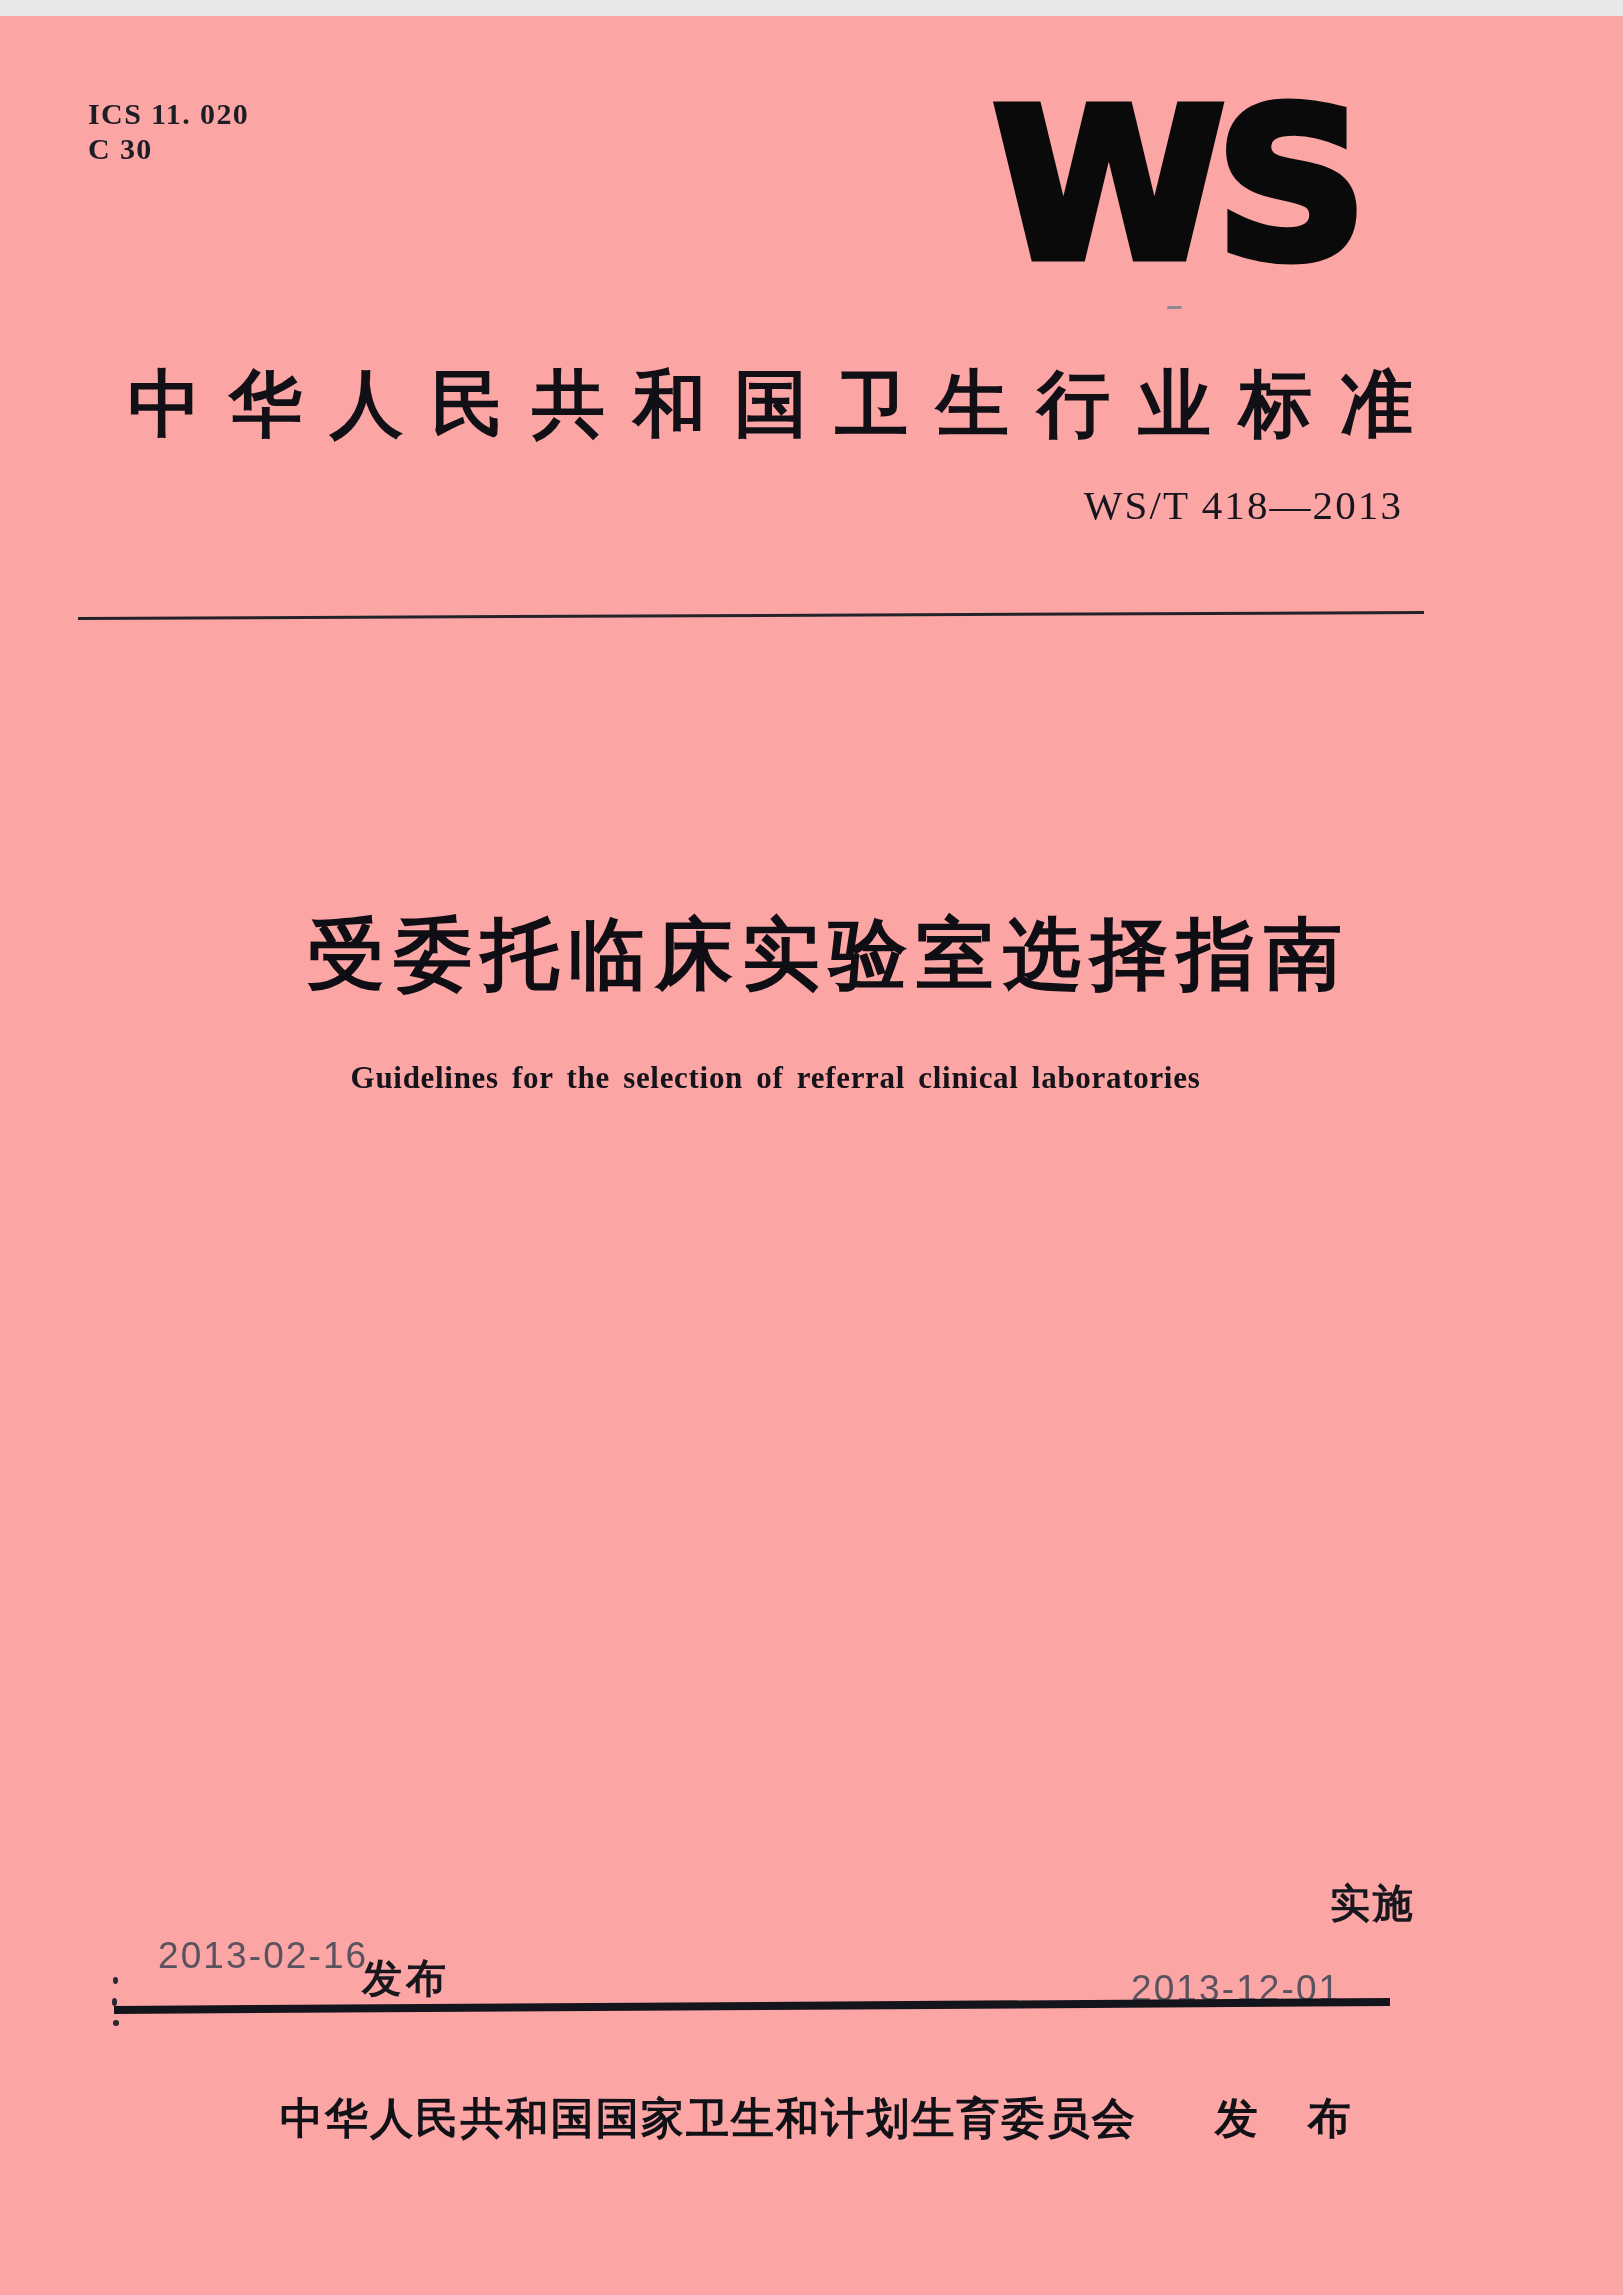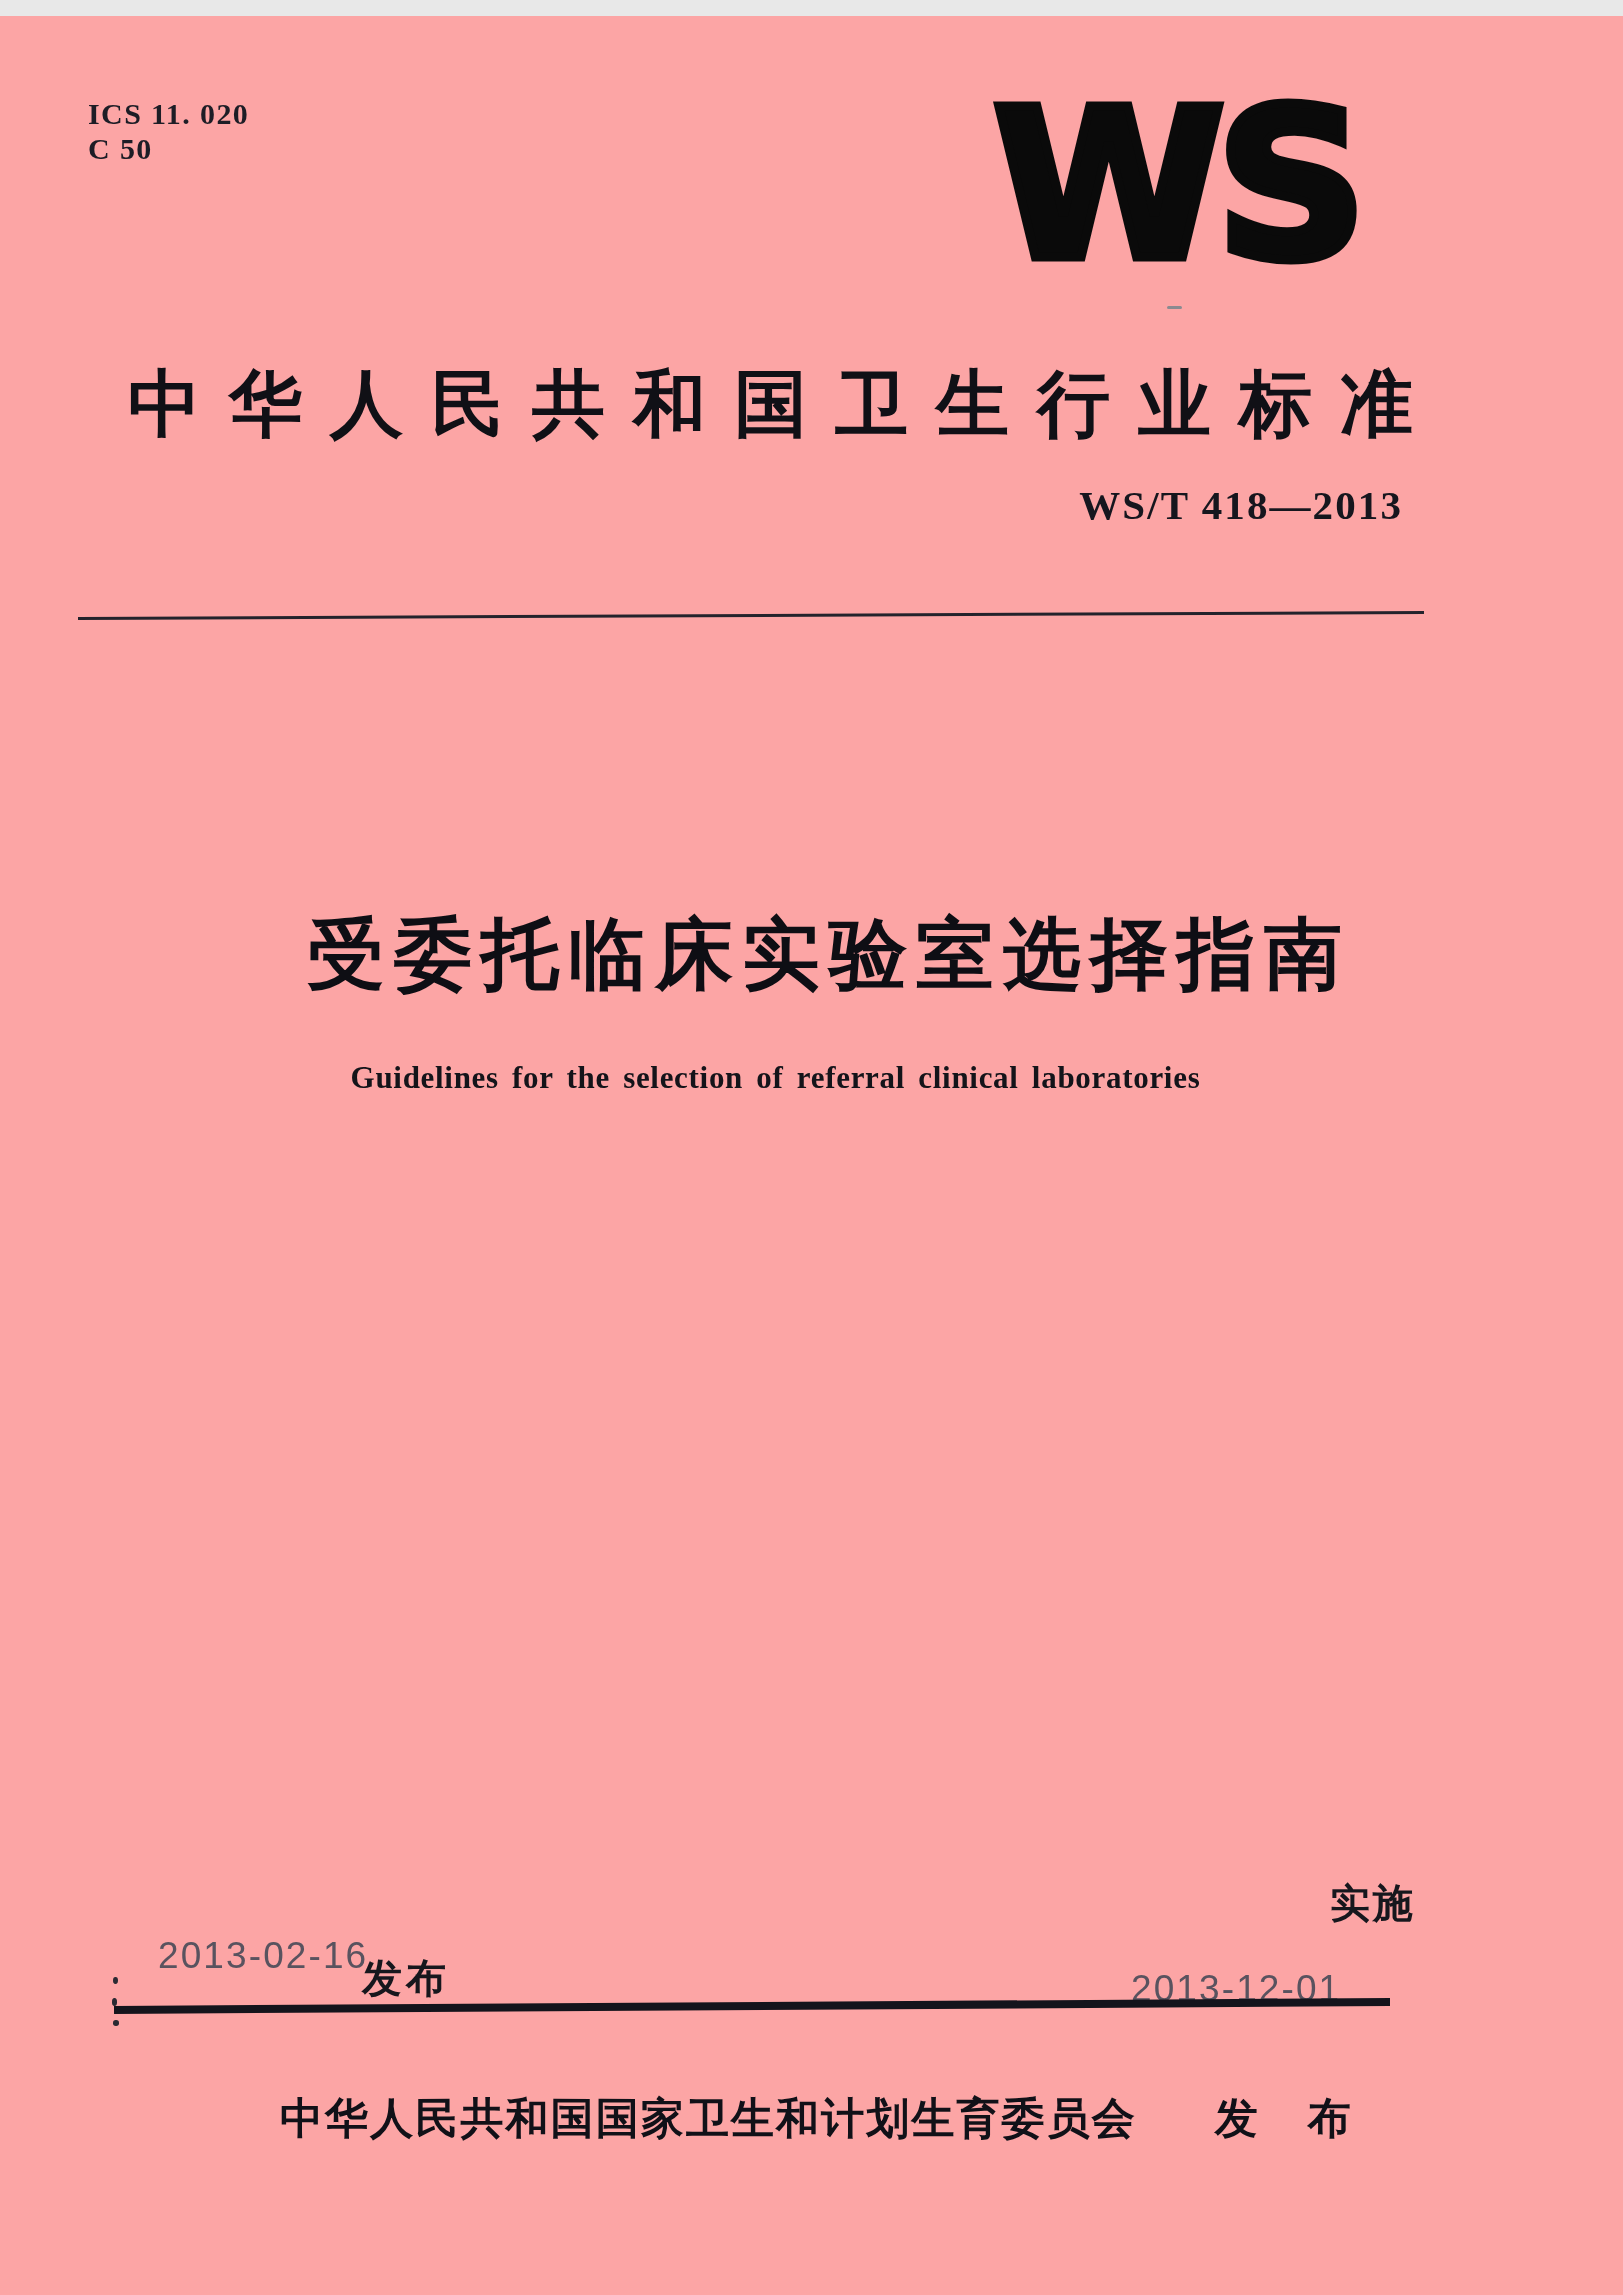--- a/index.html
+++ b/index.html
@@ -67,21 +67,21 @@
     white-space: nowrap;
     color: #101016;
   }
 
   
   .std-no {
     position: absolute;
     right: 221px;
     top: 465px;
     font-family: "Liberation Serif", serif;
-    font-weight: bold;
+    font-weight: normal;
     font-size: 41px;
     letter-spacing: 2.1px;
     color: #16161e;
   }
 
   .rule-top {
     position: absolute;
     left: 78px;
     top: 598px;
     width: 1346px;
@@ -188,21 +188,21 @@
     letter-spacing: 19px;
   }
 </style>
 </head>
 <body>
 
 <div class="page">
 
   <div class="ics-block">
     <div>ICS 11. 020</div>
-    <div>C 50</div>
+    <div>C 30</div>
   </div>
 
   <div class="ws-logo">WS</div>
   <div class="logo-artifact"></div>
 
   <div class="org-title">中华人民共和国卫生行业标准</div>
 
   <div class="std-no">WS/T 418—2013</div>
 
   <div class="rule-top"></div>

